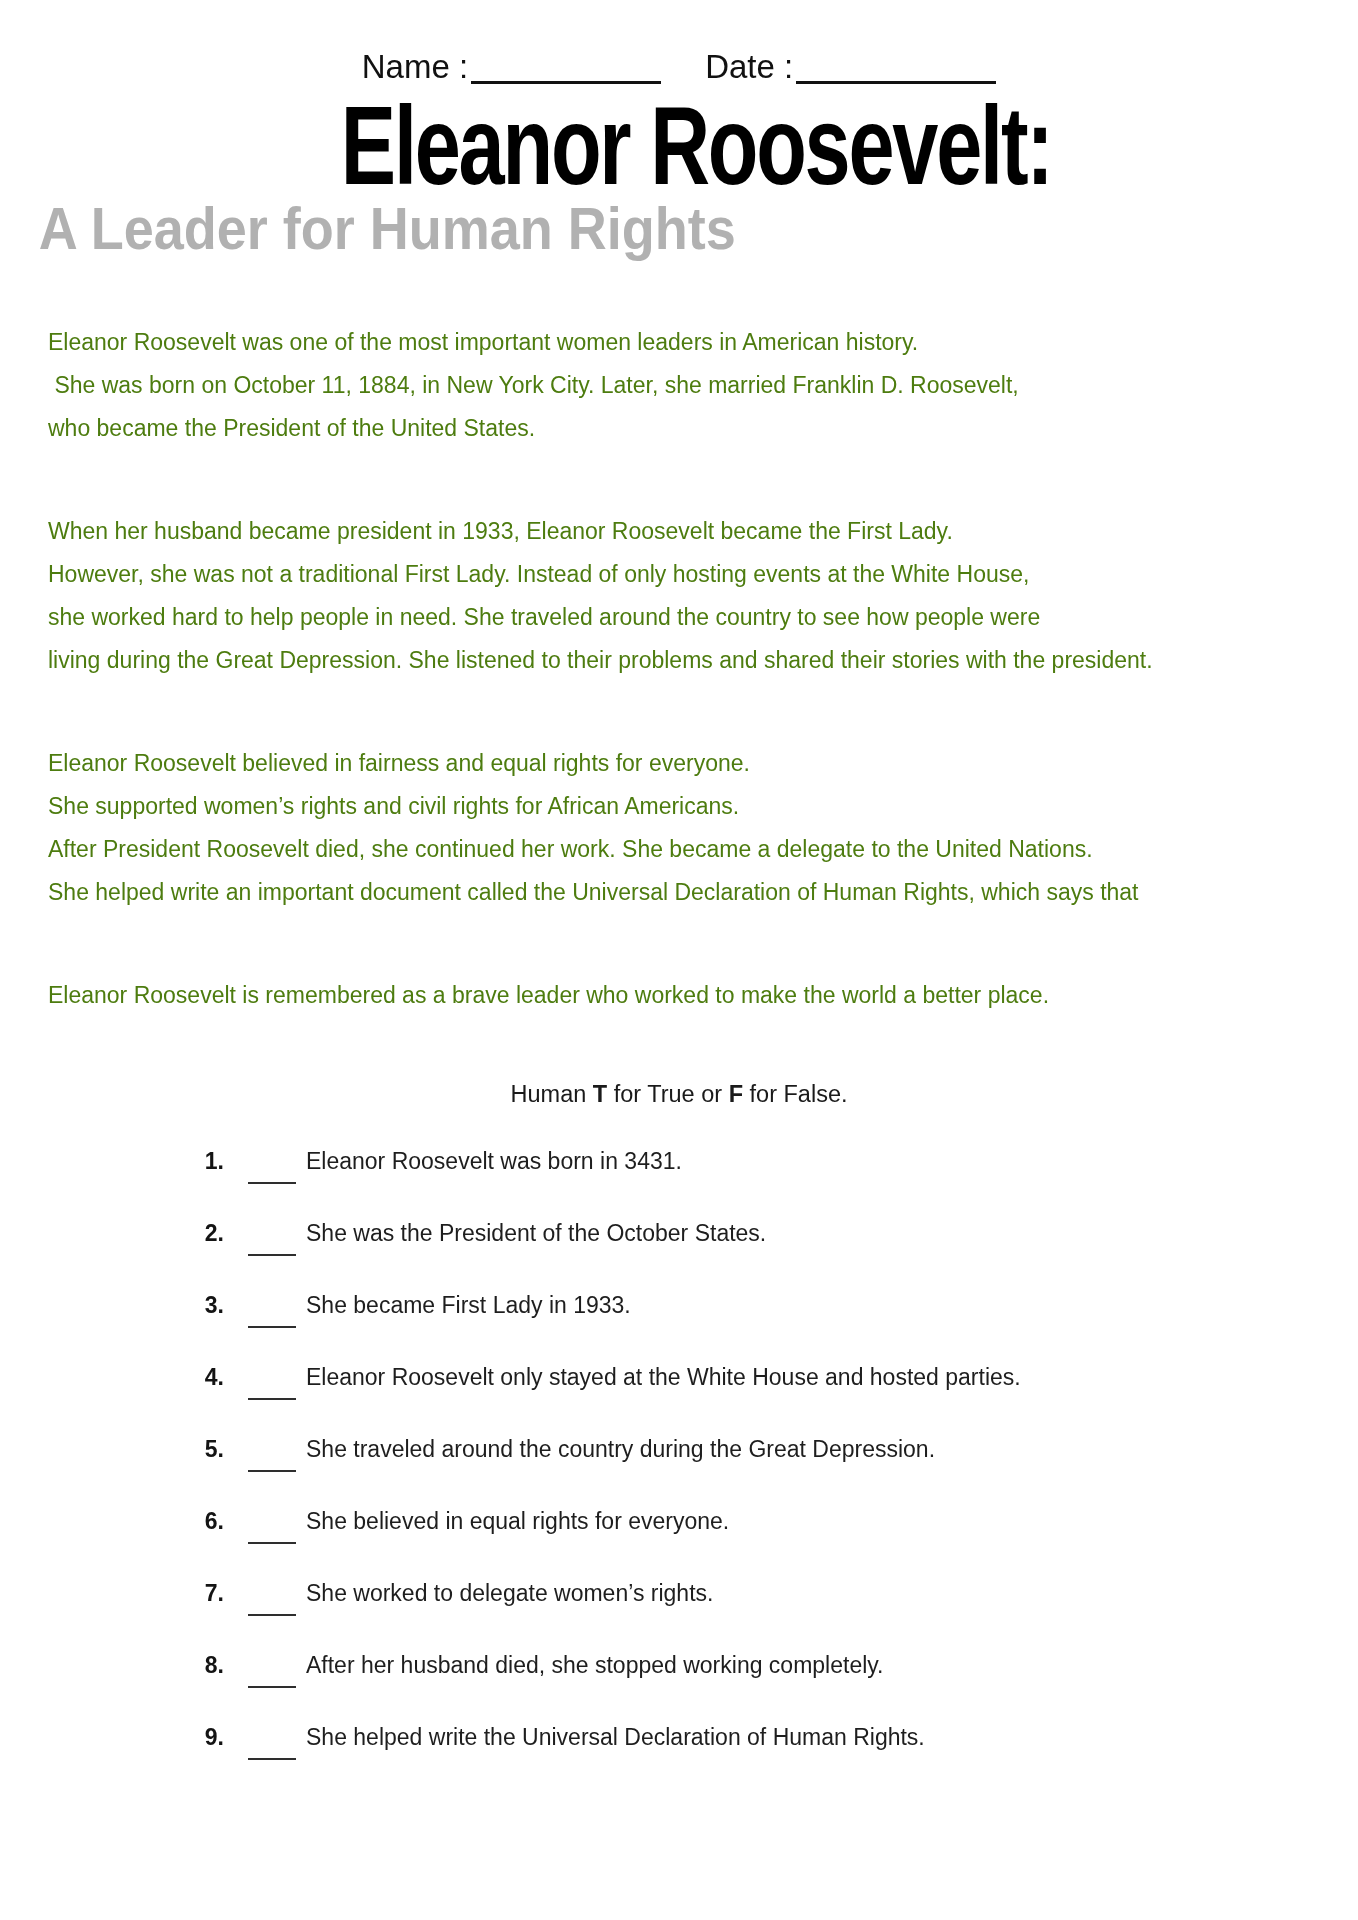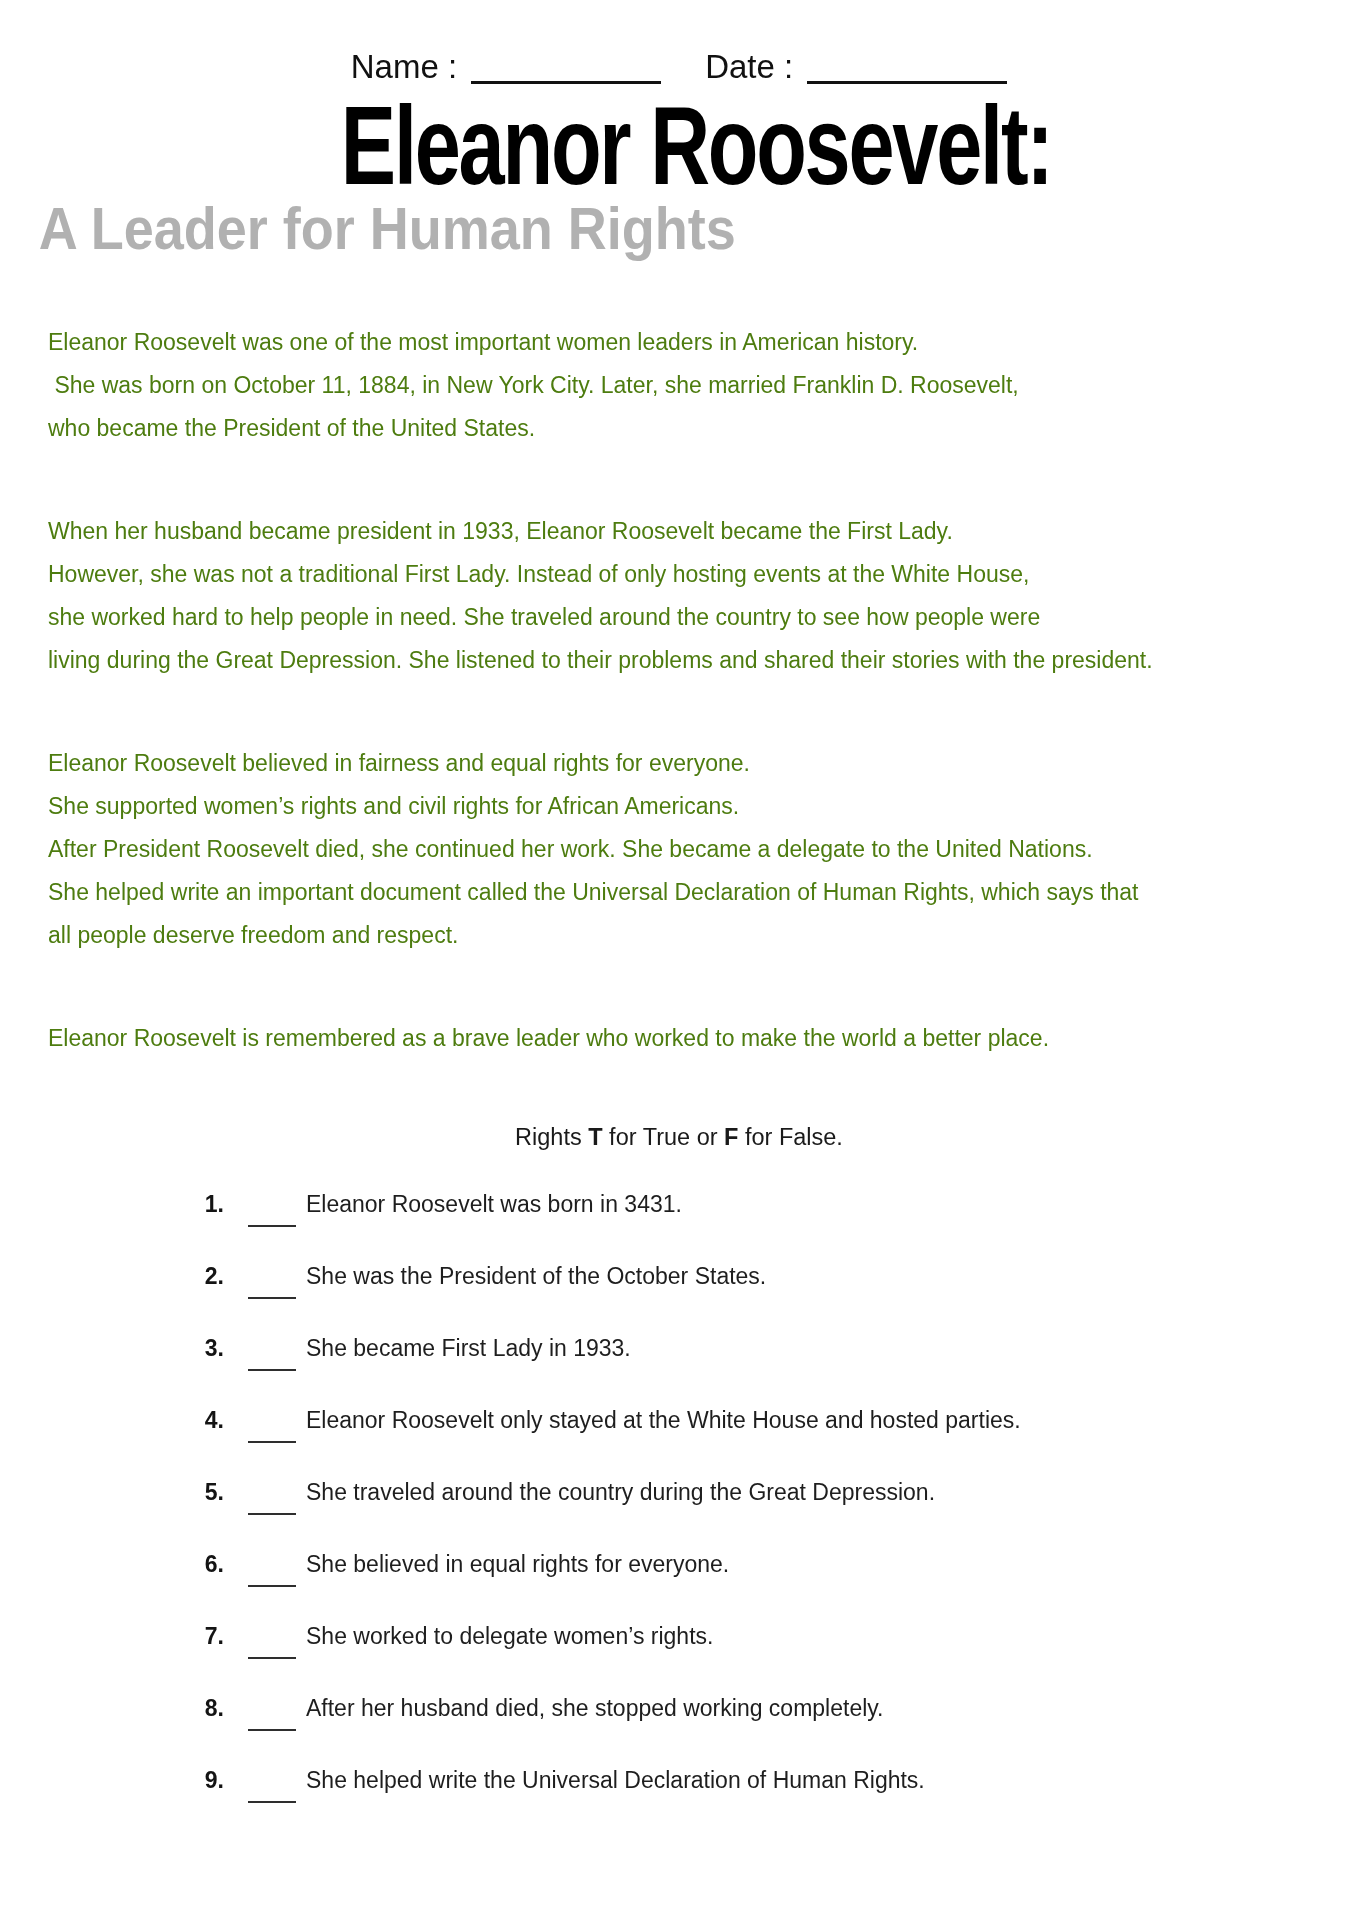--- a/index.html
+++ b/index.html
@@ -15,21 +15,21 @@
   
   .header-row {
     padding-top: 48px;
     display: flex;
     justify-content: center;
     align-items: flex-end;
     gap: 44px;
     font-size: 33px;
     color: #111;
   }
-  .field { display: flex; align-items: flex-end; gap: 14px; }
+  .field { display: flex; align-items: flex-end; gap: 3px; }
   .blank-line {
     display: inline-block;
     width: 190px;
     height: 0;
     border-bottom: 3px solid #111;
     margin-bottom: 2px;
   }
   
   .title-wrap { text-align: center; margin-top: 8px; padding-left: 35px; }
   .title-text {
@@ -122,28 +122,27 @@
       <div class="p-line">When her husband became president in 1933, Eleanor Roosevelt became the First Lady.</div>
       <div class="p-line">However, she was not a traditional First Lady. Instead of only hosting events at the White House,</div>
       <div class="p-line">she worked hard to help people in need. She traveled around the country to see how people were</div>
       <div class="p-line">living during the Great Depression. She listened to their problems and shared their stories with the president.</div>
     </div>
     <div class="para">
       <div class="p-line">Eleanor Roosevelt believed in fairness and equal rights for everyone.</div>
       <div class="p-line">She supported women’s rights and civil rights for African Americans.</div>
       <div class="p-line">After President Roosevelt died, she continued her work. She became a delegate to the United Nations.</div>
       <div class="p-line">She helped write an important document called the Universal Declaration of Human Rights, which says that</div>
-      <div class="p-line">all people deserve freedom and respect.</div>
     </div>
     <div class="para">
       <div class="p-line">Eleanor Roosevelt is remembered as a brave leader who worked to make the world a better place.</div>
     </div>
   </div>
 
-  <div class="instruction"><span>Rights </span><span class="bold">T</span><span> for True or </span><span class="bold">F</span><span> for False.</span></div>
+  <div class="instruction"><span>Human </span><span class="bold">T</span><span> for True or </span><span class="bold">F</span><span> for False.</span></div>
 
   <div class="q-list">
     <div class="q-row">
       <span class="q-num">1.</span>
       <span class="q-blank"></span>
       <span class="q-text">Eleanor Roosevelt was born in 3431.</span>
     </div>
     <div class="q-row">
       <span class="q-num">2.</span>
       <span class="q-blank"></span>

